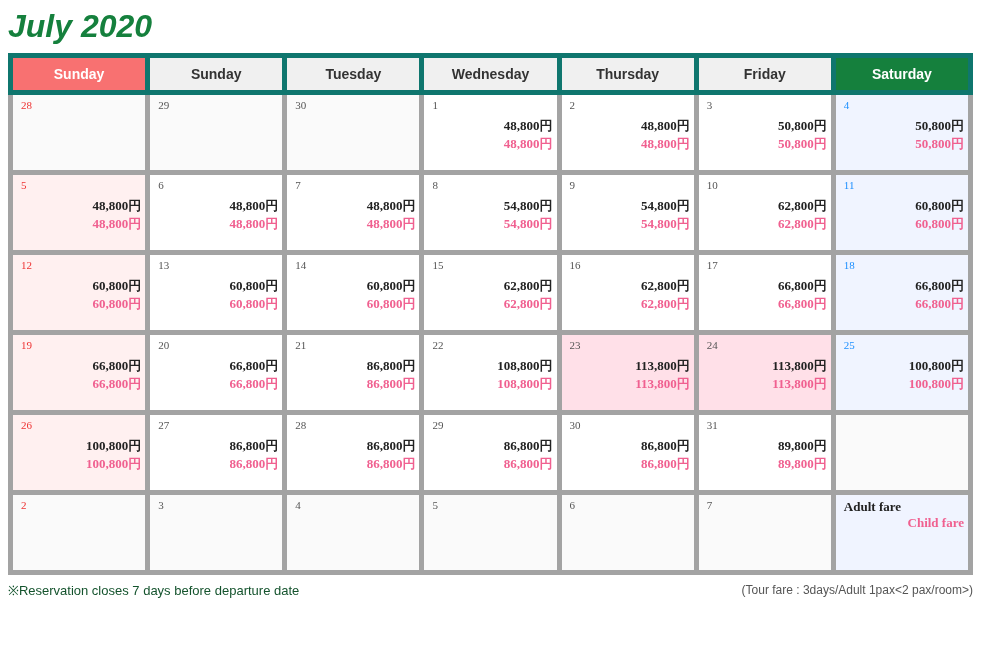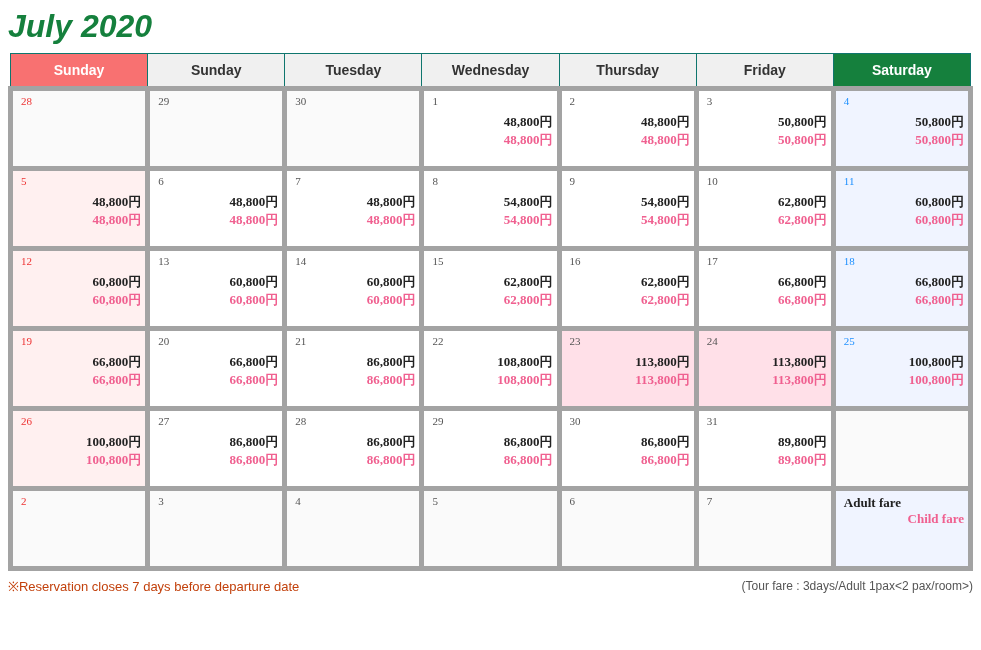--- a/index.html
+++ b/index.html
@@ -20,21 +20,21 @@
     .calendar {
       width: 100%;
       border-collapse: collapse;
       table-layout: fixed;
     }
     .calendar thead th {
       padding: 8px 4px;
       font-size: 14px;
       font-weight: bold;
       color: #333;
-      border: 1px solid #0f766e;
+      border: 5px solid #0f766e;
       background: #f0f0f0;
       text-align: center;
     }
     .calendar thead th.sunday-header {
       background: #f87171;
       color: #fff;
     }
     .calendar thead th.saturday-header {
       background: #15803d;
       color: #fff;
@@ -98,21 +98,21 @@
       text-align: right;
     }
     .footer {
       display: flex;
       justify-content: space-between;
       align-items: center;
       margin-top: 6px;
       font-size: 12px;
     }
     .footer-left {
-      color: #c2410c;
+      color: #14532d;
       font-size: 13px;
     }
     .footer-right {
       color: #555;
       font-size: 12px;
     }
   </style>
 </head>
 <body>
 

